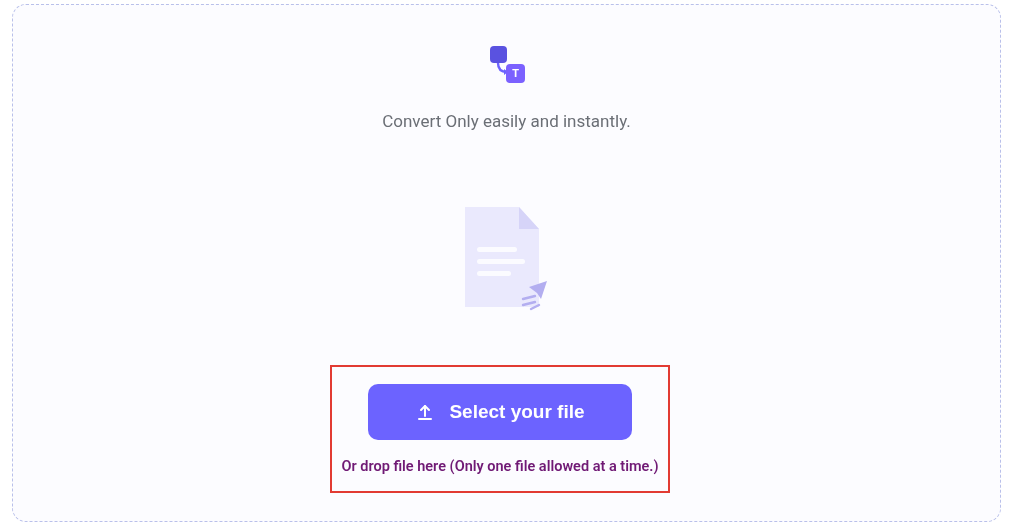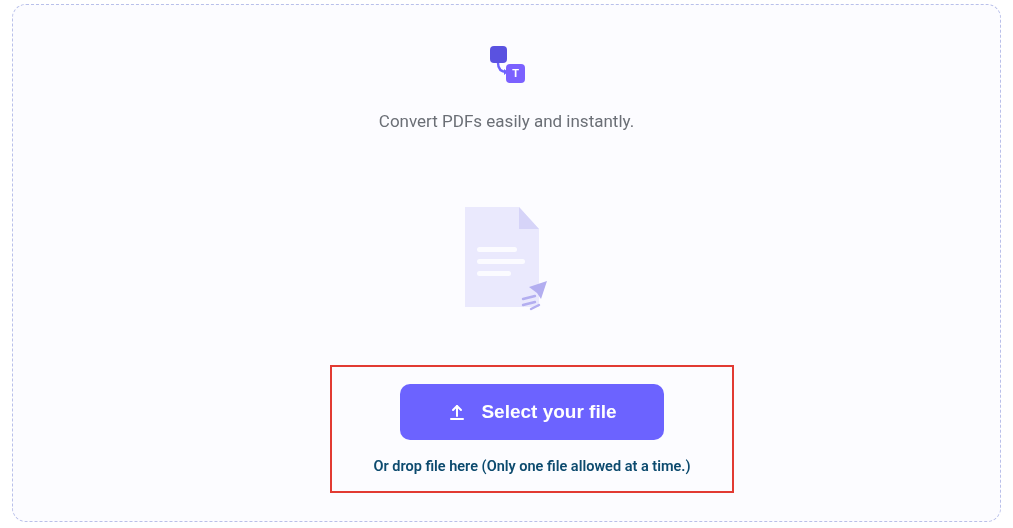--- a/index.html
+++ b/index.html
@@ -49,21 +49,21 @@
     top: 194px;
     left: 50%;
     transform: translateX(-50%);
     width: 120px;
     height: 120px;
   }
   .action-box {
     position: absolute;
     left: 317px;
     top: 360px;
-    width: 404px;
+    width: 340px;
     height: 128px;
     border: 2px solid #e23b33;
     display: flex;
     flex-direction: column;
     align-items: center;
     justify-content: center;
     gap: 18px;
   }
   .select-btn {
     display: inline-flex;
@@ -77,42 +77,42 @@
     width: 264px;
     height: 56px;
     font-size: 19px;
     font-weight: 600;
     cursor: pointer;
   }
   .select-btn svg { display: block; }
   .drop-text {
     font-size: 14.5px;
     font-weight: 600;
-    color: #0c4a6e;
+    color: #701a75;
     text-align: center;
   }
 </style>
 </head>
 <body>
 
 <div class="panel">
 
   <div class="header">
     <div class="title-row">
       <span class="title-icon">
         <svg viewBox="0 0 40 40" width="40" height="40">
           <rect x="3" y="1" width="17" height="17" rx="4" fill="#5a52e0"></rect>
           <path d="M11 18 Q11 27 20 27" stroke="#6c63ff" stroke-width="2.4" fill="none"></path>
           <path d="M17 24 L21 27 L17 30 Z" fill="#6c63ff"></path>
           <rect x="19" y="19" width="19" height="19" rx="4" fill="#7b61ff"></rect>
           <text x="28.5" y="32" text-anchor="middle" font-family="Arial" font-size="11" font-weight="700" fill="#fff">T</text>
         </svg>
       </span>
     </div>
-    <div class="subtitle">Convert PDFs easily and instantly.</div>
+    <div class="subtitle">Convert Only easily and instantly.</div>
   </div>
 
   <div class="illustration">
     <svg viewBox="0 0 120 120" width="120" height="120">
       <path d="M18 8 H72 L92 30 V108 H18 Z" fill="#eae9fd"></path>
       <path d="M72 8 L72 30 L92 30 Z" fill="#d6d4f8"></path>
       <rect x="30" y="48" width="40" height="5" rx="2.5" fill="#fbfbff"></rect>
       <rect x="30" y="60" width="48" height="5" rx="2.5" fill="#fbfbff"></rect>
       <rect x="30" y="72" width="34" height="5" rx="2.5" fill="#fbfbff"></rect>
       <g transform="translate(82,88)">

